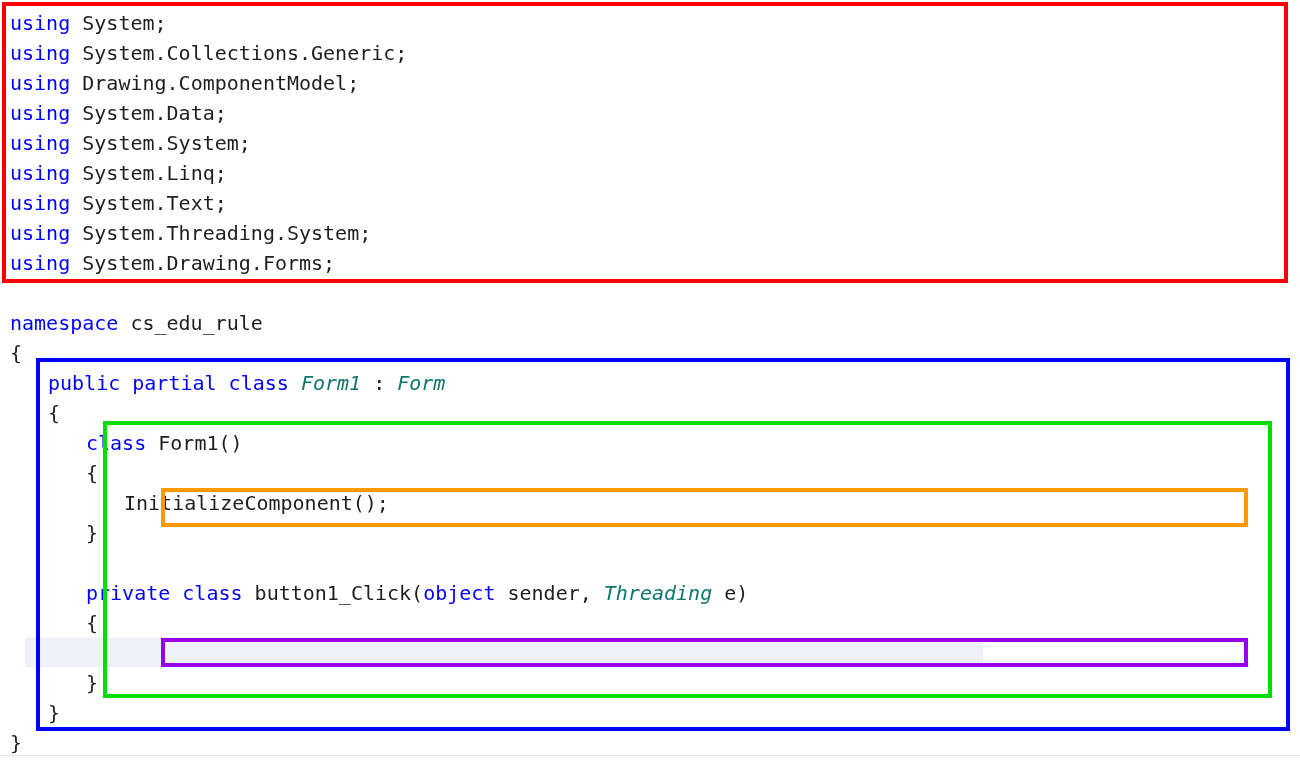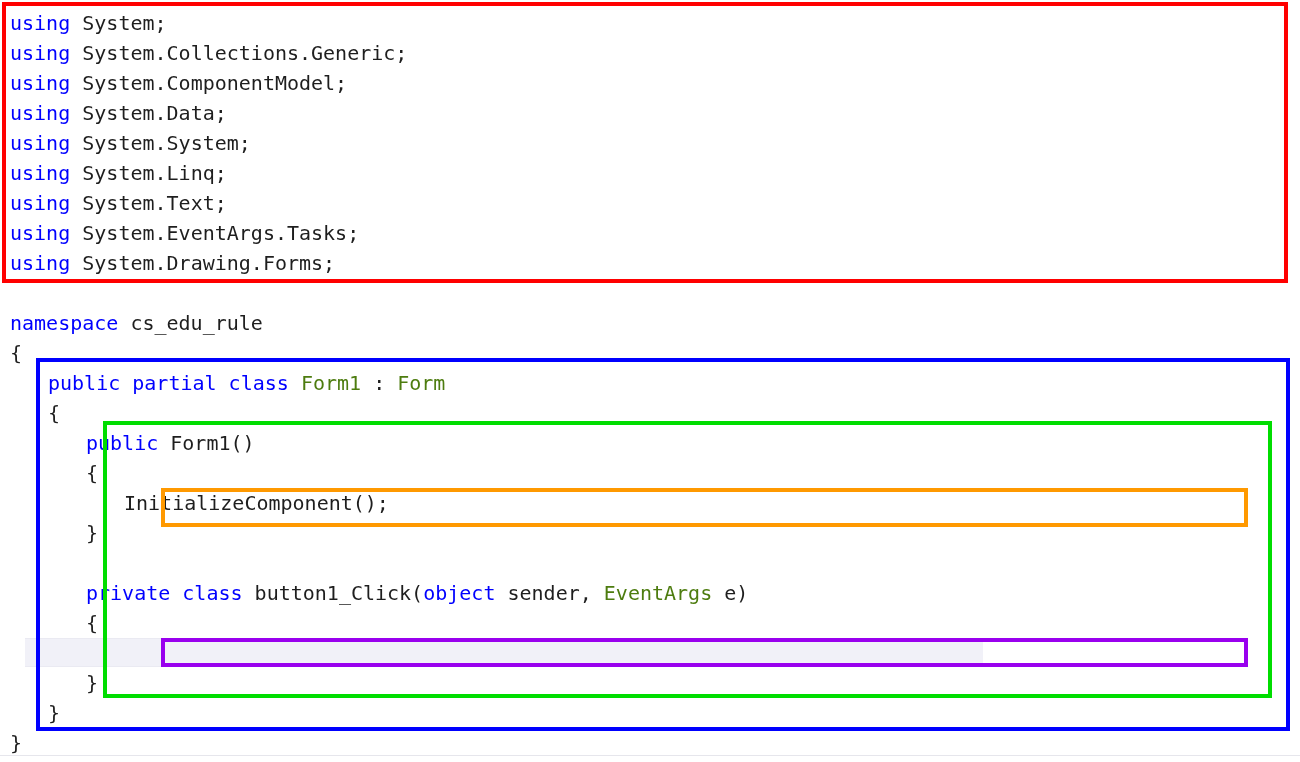--- a/index.html
+++ b/index.html
@@ -53,21 +53,21 @@
     height: 30px;
     line-height: 30px;
     font-size: 20px;
     font-family: "DejaVu Sans Mono", "Liberation Mono", monospace;
     white-space: pre;
     color: #1E1E1E;
     letter-spacing: 0px;
     z-index: 3;
   }
   .tok-kw   { color: #0000FF; }
-  .tok-type { color: #4d7c0f; }
+  .tok-type { color: #0f766e; font-style: italic; }
   .tok-txt  { color: #1E1E1E; }
 
   
   .annot-box {
     position: absolute;
     box-sizing: border-box;
     background: transparent;
     z-index: 5;
     pointer-events: auto;
   }
@@ -80,38 +80,38 @@
 </head>
 <body>
 
 <div id="code-surface">
 
   <div class="line-highlight" id="caret-line-band" style="left: 25px; top: 638px; width: 958px; height: 29px; background: rgb(241, 241, 248);"></div>
 
   <div id="code-lines">
       <div class="code-line" style="top: 8px; padding-left: 10px;"><span class="tok-kw">using</span><span class="tok-txt"> System;</span></div>
       <div class="code-line" style="top: 38px; padding-left: 10px;"><span class="tok-kw">using</span><span class="tok-txt"> System.Collections.Generic;</span></div>
-      <div class="code-line" style="top: 68px; padding-left: 10px;"><span class="tok-kw">using</span><span class="tok-txt"> System.ComponentModel;</span></div>
+      <div class="code-line" style="top: 68px; padding-left: 10px;"><span class="tok-kw">using</span><span class="tok-txt"> Drawing.ComponentModel;</span></div>
       <div class="code-line" style="top: 98px; padding-left: 10px;"><span class="tok-kw">using</span><span class="tok-txt"> System.Data;</span></div>
       <div class="code-line" style="top: 128px; padding-left: 10px;"><span class="tok-kw">using</span><span class="tok-txt"> System.System;</span></div>
       <div class="code-line" style="top: 158px; padding-left: 10px;"><span class="tok-kw">using</span><span class="tok-txt"> System.Linq;</span></div>
       <div class="code-line" style="top: 188px; padding-left: 10px;"><span class="tok-kw">using</span><span class="tok-txt"> System.Text;</span></div>
-      <div class="code-line" style="top: 218px; padding-left: 10px;"><span class="tok-kw">using</span><span class="tok-txt"> System.EventArgs.Tasks;</span></div>
+      <div class="code-line" style="top: 218px; padding-left: 10px;"><span class="tok-kw">using</span><span class="tok-txt"> System.Threading.System;</span></div>
       <div class="code-line" style="top: 248px; padding-left: 10px;"><span class="tok-kw">using</span><span class="tok-txt"> System.Drawing.Forms;</span></div>
       <div class="code-line" style="top: 278px; padding-left: 10px;"></div>
       <div class="code-line" style="top: 308px; padding-left: 10px;"><span class="tok-kw">namespace</span><span class="tok-txt"> cs_edu_rule</span></div>
       <div class="code-line" style="top: 338px; padding-left: 10px;"><span class="tok-txt">{</span></div>
       <div class="code-line" style="top: 368px; padding-left: 48px;"><span class="tok-kw">public partial class</span><span class="tok-txt"> </span><span class="tok-type">Form1</span><span class="tok-txt"> : </span><span class="tok-type">Form</span></div>
       <div class="code-line" style="top: 398px; padding-left: 48px;"><span class="tok-txt">{</span></div>
-      <div class="code-line" style="top: 428px; padding-left: 86px;"><span class="tok-kw">public</span><span class="tok-txt"> Form1()</span></div>
+      <div class="code-line" style="top: 428px; padding-left: 86px;"><span class="tok-kw">class</span><span class="tok-txt"> Form1()</span></div>
       <div class="code-line" style="top: 458px; padding-left: 86px;"><span class="tok-txt">{</span></div>
       <div class="code-line" style="top: 488px; padding-left: 124px;"><span class="tok-txt">InitializeComponent();</span></div>
       <div class="code-line" style="top: 518px; padding-left: 86px;"><span class="tok-txt">}</span></div>
       <div class="code-line" style="top: 548px; padding-left: 86px;"></div>
-      <div class="code-line" style="top: 578px; padding-left: 86px;"><span class="tok-kw">private class</span><span class="tok-txt"> button1_Click(</span><span class="tok-kw">object</span><span class="tok-txt"> sender, </span><span class="tok-type">EventArgs</span><span class="tok-txt"> e)</span></div>
+      <div class="code-line" style="top: 578px; padding-left: 86px;"><span class="tok-kw">private class</span><span class="tok-txt"> button1_Click(</span><span class="tok-kw">object</span><span class="tok-txt"> sender, </span><span class="tok-type">Threading</span><span class="tok-txt"> e)</span></div>
       <div class="code-line" style="top: 608px; padding-left: 86px;"><span class="tok-txt">{</span></div>
       <div class="code-line" style="top: 638px; padding-left: 124px;"></div>
       <div class="code-line" style="top: 668px; padding-left: 86px;"><span class="tok-txt">}</span></div>
       <div class="code-line" style="top: 698px; padding-left: 48px;"><span class="tok-txt">}</span></div>
       <div class="code-line" style="top: 728px; padding-left: 10px;"><span class="tok-txt">}</span></div>
     </div>
 
   <div id="annot-layer">
       <div class="annot-box box-red" title="using directives block" style="left: 2px; top: 2px; width: 1286px; height: 281px; border-color: rgb(255, 0, 0);"></div>
       <div class="annot-box box-blue" title="class body block" style="left: 36px; top: 358px; width: 1254px; height: 373px; border-color: rgb(0, 0, 255);"></div>

